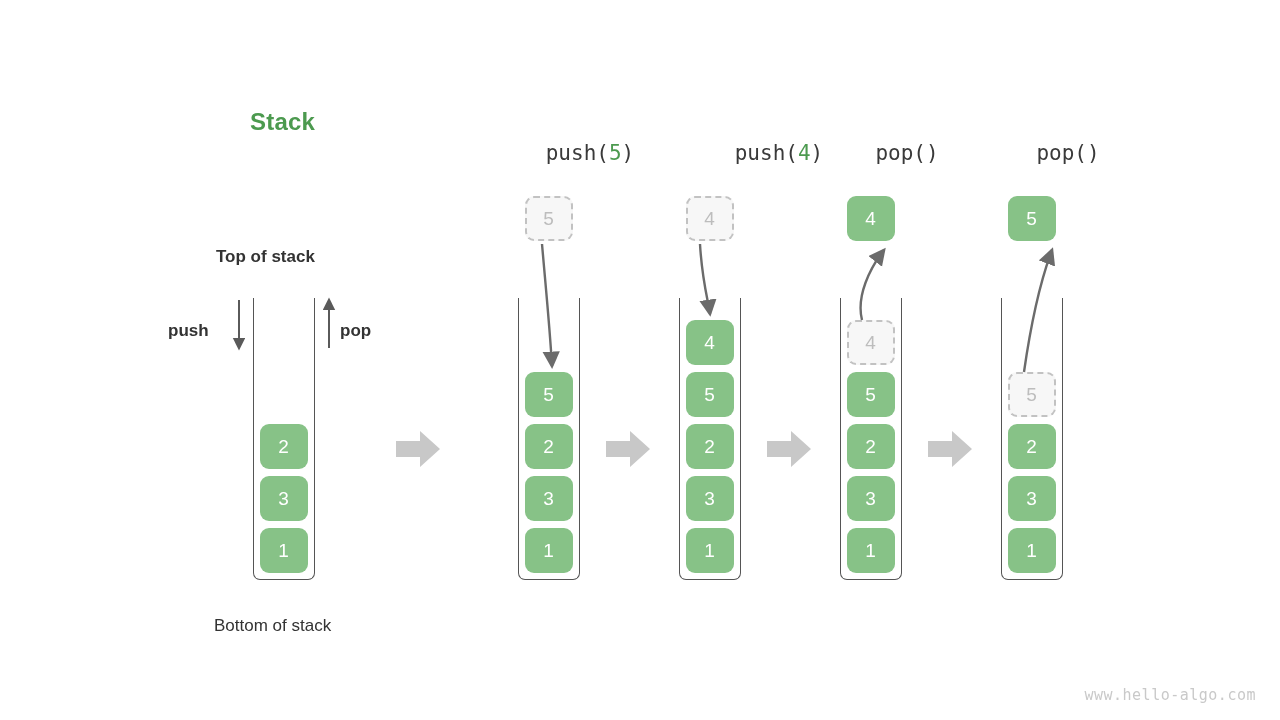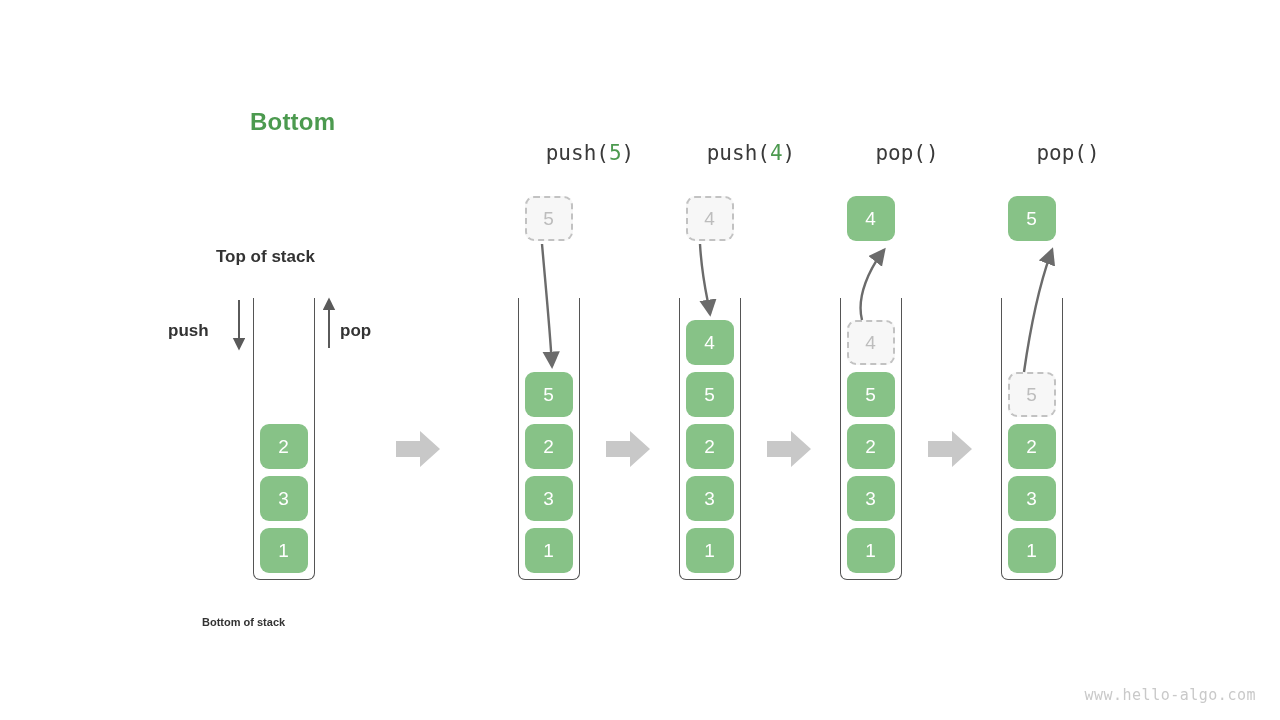--- a/index.html
+++ b/index.html
@@ -35,24 +35,24 @@
     position: absolute;
     left: 216px;
     top: 247px;
     font-size: 17px;
     font-weight: bold;
     color: #333333;
     text-align: right;
   }
   .label-bottom {
     position: absolute;
-    left: 202px;
+    left: 214px;
     top: 616px;
-    font-size: 11px;
-    font-weight: bold;
+    font-size: 17px;
+    font-weight: normal;
     color: #333333;
   }
   .label-push {
     position: absolute;
     left: 168px;
     top: 321px;
     font-size: 17px;
     font-weight: bold;
     color: #333333;
   }
@@ -144,21 +144,21 @@
     letter-spacing: 0.5px;
   }
 
   svg { overflow: visible; }
 </style>
 </head>
 <body>
 
 <div class="canvas">
 
-  <div class="title-stack">Bottom</div>
+  <div class="title-stack">Stack</div>
 
   <div class="label-top">Top of stack</div>
   <div class="label-bottom">Bottom of stack</div>
   <div class="label-push">push</div>
   <div class="label-pop">pop</div>
 
   <svg style="position:absolute;left:0;top:0;width:1280px;height:720px;pointer-events:none">
     <defs>
       <marker id="head-dark" markerWidth="7" markerHeight="7" refX="5.2" refY="3.2" orient="auto">
         <path d="M0,0 L6.4,3.2 L0,6.4 z" fill="#5a5a5a"></path>
@@ -166,21 +166,21 @@
     </defs>
 
     <line x1="239" y1="300" x2="239" y2="348" stroke="#5a5a5a" stroke-width="2" marker-end="url(#head-dark)"></line>
 
     <line x1="329" y1="348" x2="329" y2="300" stroke="#5a5a5a" stroke-width="2" marker-end="url(#head-dark)"></line>
   </svg>
 
   <div class="op-label" style="left:567px">
     <span>push</span><span>(</span><span class="arg">5</span><span>)</span>
   </div>
-  <div class="op-label" style="left:728px">
+  <div class="op-label" style="left:756px">
     <span>push</span><span>(</span><span class="arg">4</span><span>)</span>
   </div>
   <div class="op-label" style="left:884px">
     <span>pop</span><span>(</span><span class="arg"></span><span>)</span>
   </div>
   <div class="op-label" style="left:1045px">
     <span>pop</span><span>(</span><span class="arg"></span><span>)</span>
   </div>
 
   <div class="stack-col" style="left:283px">

